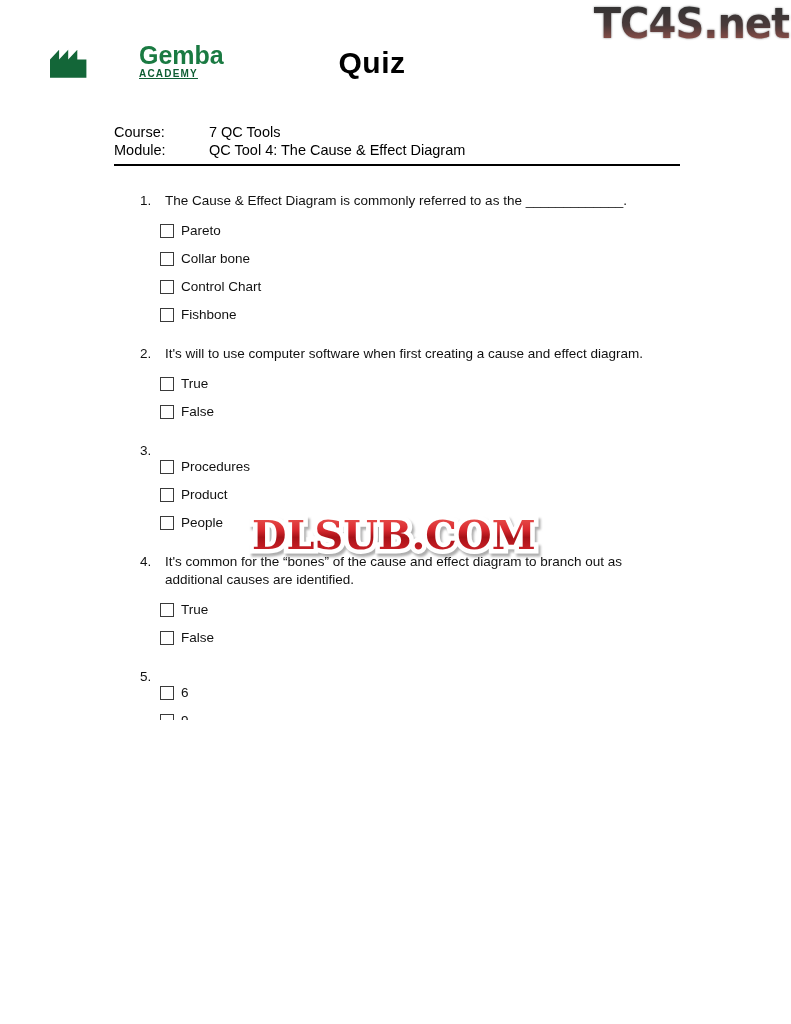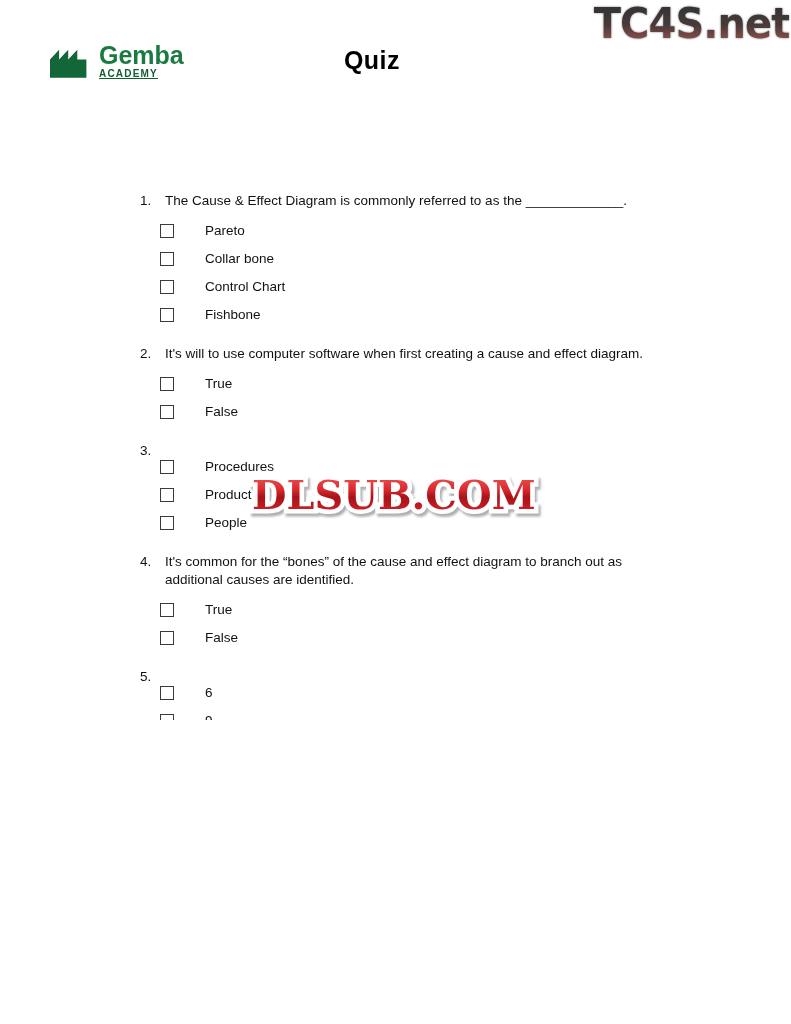--- a/index.html
+++ b/index.html
@@ -17,62 +17,62 @@
     background:linear-gradient(180deg, var(--tc4s-top,#333) 15%, #4a3a3a 55%, var(--tc4s-bottom,#9d544c) 92%);
     -webkit-background-clip:text; background-clip:text; color:transparent;
     filter:drop-shadow(0 0 1px #8a8a8a);
     white-space:nowrap;
   }
   @supports not ((-webkit-background-clip: text)) {
     .tc4s { color:#4a3a3a; background:none; }
   }
 
   
-  .logo { position:absolute; left:50px; top:44px; display:flex; align-items:flex-start; }
+  .logo { position:absolute; left:50px; top:44px; display:flex; align-items:flex-start;gap:40px; }
   .logo svg { display:block; margin-right:7px; }
   .logo-name {
     display:block; color:var(--logo-green,#1a7a42); font-weight:bold;
     font-size:25px; line-height:22px; letter-spacing:0;
   }
   .logo-sub {
     display:block; color:var(--logo-green-dark,#0f5e33); font-weight:bold;
     font-size:10px; line-height:16px; letter-spacing:1.2px;text-decoration:underline;
   }
 
   
   .title {
     position:absolute; left:0; right:47px; top:46px; text-align:center;
-    font-size:25px; font-weight:bold; color:#000; letter-spacing:0.5px;
+    font-size:30px; font-weight:bold; color:#000; letter-spacing:0.5px;
   }
 
   
   .course-info {
     position:absolute; left:114px; top:123px; width:566px;
     border-bottom:2px solid #000; padding-bottom:5px;
     font-size:14.5px; line-height:18px; color:#000;
   }
   .ci-row { display:flex; }
   .ci-label { width:95px; flex-shrink:0; }
 
   
   .questions { position:absolute; left:0; top:192px; width:791px; }
   .question { margin:0 0 24px 140px; }
   .q-row { display:flex; }
   .q-num { width:25px; flex-shrink:0; font-size:13.5px; line-height:18px; }
   .q-text { max-width:505px; font-size:13.5px; line-height:18px; margin-bottom:14px; white-space:pre-wrap; }
   .options { margin-left:20px; }
-  .option { display:flex; align-items:center; height:13px; margin-bottom:15px; cursor:pointer;gap:24px; }
+  .option { display:flex; align-items:center; height:13px; margin-bottom:15px; cursor:pointer; }
   .checkbox {
     width:12px; height:12px; border:1px solid #3a3a3a; background:#fff;
     flex-shrink:0; margin-right:7px; display:inline-block;
   }
   .option-label { font-size:13.5px; line-height:13px; }
 
   
-  .dlsub { position:absolute; left:252px; top:472px; width:294px; height:48px; }
+  .dlsub { position:absolute; left:252px; top:512px; width:294px; height:48px; }
   .dlsub span {
     position:absolute; left:0; top:0; white-space:nowrap;
     font-family:"DejaVu Serif", serif; font-weight:bold;
     font-size:39px; line-height:46px; letter-spacing:0px;
     transform:scaleX(1.02); transform-origin:0 0;
   }
   .dlsub-outline {
     -webkit-text-stroke:9px #ffffff; color:#ffffff;
     filter:drop-shadow(2px 3px 1px rgba(110,110,110,0.55));
   }
@@ -109,20 +109,30 @@
       <polygon points="0,48 0,22 13,8 13,22 26,8 26,22 39,8 39,22 52,22 52,48" fill="#136638"></polygon>
     </svg>
     <div>
       <span class="logo-name">Gemba</span>
       <span class="logo-sub">ACADEMY</span>
     </div>
   </div>
 
   <div class="title">Quiz</div>
 
+  <div class="course-info">
+    <div class="ci-row">
+      <span class="ci-label">Course:</span>
+      <span class="ci-value">7 QC Tools</span>
+    </div>
+    <div class="ci-row">
+      <span class="ci-label">Module:</span>
+      <span class="ci-value">QC Tool 4: The Cause &amp; Effect Diagram</span>
+    </div>
+  </div>
 
   <div class="questions">
   <div class="question">
     <div class="q-row">
       <div class="q-num">1.</div>
       <div class="q-text">The Cause &amp; Effect Diagram is commonly referred to as the _____________.</div>
     </div>
     <div class="options">
   <div class="option">
     <span class="checkbox"></span>

